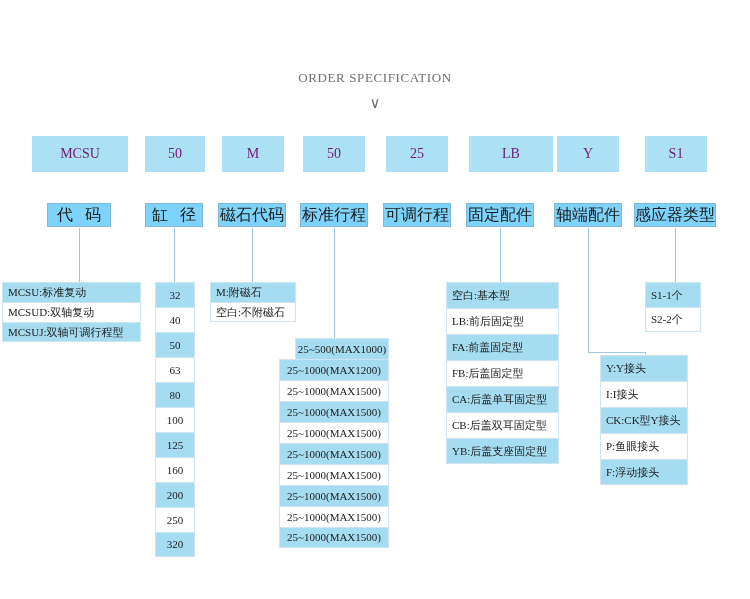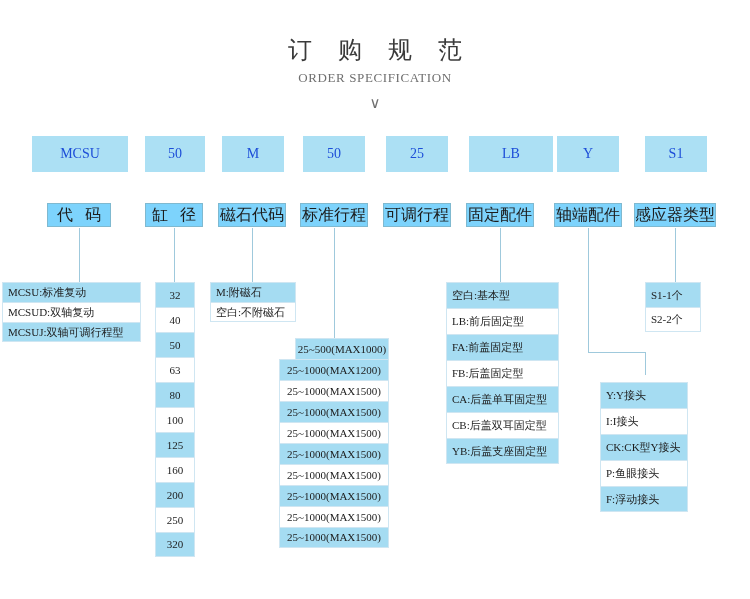--- a/index.html
+++ b/index.html
@@ -55,21 +55,21 @@
     font-size: 15px;
     color: #6f6f6f;
     font-family: "Liberation Sans", sans-serif;
   }
 
   
   .code-box {
     position: absolute;
     height: 36px;
     background: #ace0f4;
-    color: #1d4ed8;
+    color: #701a75;
     font-size: 14px;
     display: flex;
     align-items: center;
     justify-content: center;
     font-family: "Liberation Serif", "DejaVu Serif", serif;
   }
 
   
   .label-box {
     position: absolute;
@@ -118,21 +118,20 @@
   .opt-row.blue { background: #a5dcf2; }
   .opt-row.white { background: #ffffff; }
   .opt-row.center { justify-content: center; }
   .opt-row.left { justify-content: flex-start; padding-left: 5px; }
 </style>
 </head>
 <body>
 
 <div id="stage">
 
-  <div class="title-cn">订 购 规 范</div>
   <div class="title-en">ORDER SPECIFICATION</div>
   <div class="chevron">∨</div>
 
   <div class="code-box" style="left:32px;  top:136px; width:96px;">MCSU</div>
   <div class="code-box" style="left:145px; top:136px; width:60px;">50</div>
   <div class="code-box" style="left:222px; top:136px; width:62px;">M</div>
   <div class="code-box" style="left:303px; top:136px; width:62px;">50</div>
   <div class="code-box" style="left:386px; top:136px; width:62px;">25</div>
   <div class="code-box" style="left:469px; top:136px; width:84px;">LB</div>
   <div class="code-box" style="left:557px; top:136px; width:62px;">Y</div>
@@ -194,21 +193,21 @@
     </div>
   <div class="opt-list" style="left:446px; top:282px; width:113px;">
       <div class="opt-row blue left" style="height: 26px;">空白:基本型</div>
       <div class="opt-row white left" style="height: 26px;">LB:前后固定型</div>
       <div class="opt-row blue left" style="height: 26px;">FA:前盖固定型</div>
       <div class="opt-row white left" style="height: 26px;">FB:后盖固定型</div>
       <div class="opt-row blue left" style="height: 26px;">CA:后盖单耳固定型</div>
       <div class="opt-row white left" style="height: 26px;">CB:后盖双耳固定型</div>
       <div class="opt-row blue left" style="height: 26px;">YB:后盖支座固定型</div>
     </div>
-  <div class="opt-list" style="left:600px; top:382px; width:88px;">
+  <div class="opt-list" style="left:600px; top:355px; width:88px;">
       <div class="opt-row blue left" style="height: 26px;">Y:Y接头</div>
       <div class="opt-row white left" style="height: 26px;">I:I接头</div>
       <div class="opt-row blue left" style="height: 26px;">CK:CK型Y接头</div>
       <div class="opt-row white left" style="height: 26px; text-align: center;">P:鱼眼接头</div>
       <div class="opt-row blue left" style="height: 26px;">F:浮动接头</div>
     </div>
   <div class="opt-list" style="left:645px; top:282px; width:56px;">
       <div class="opt-row blue left" style="height: 25px;">S1-1个</div>
       <div class="opt-row white left" style="height: 25px;">S2-2个</div>
     </div>

